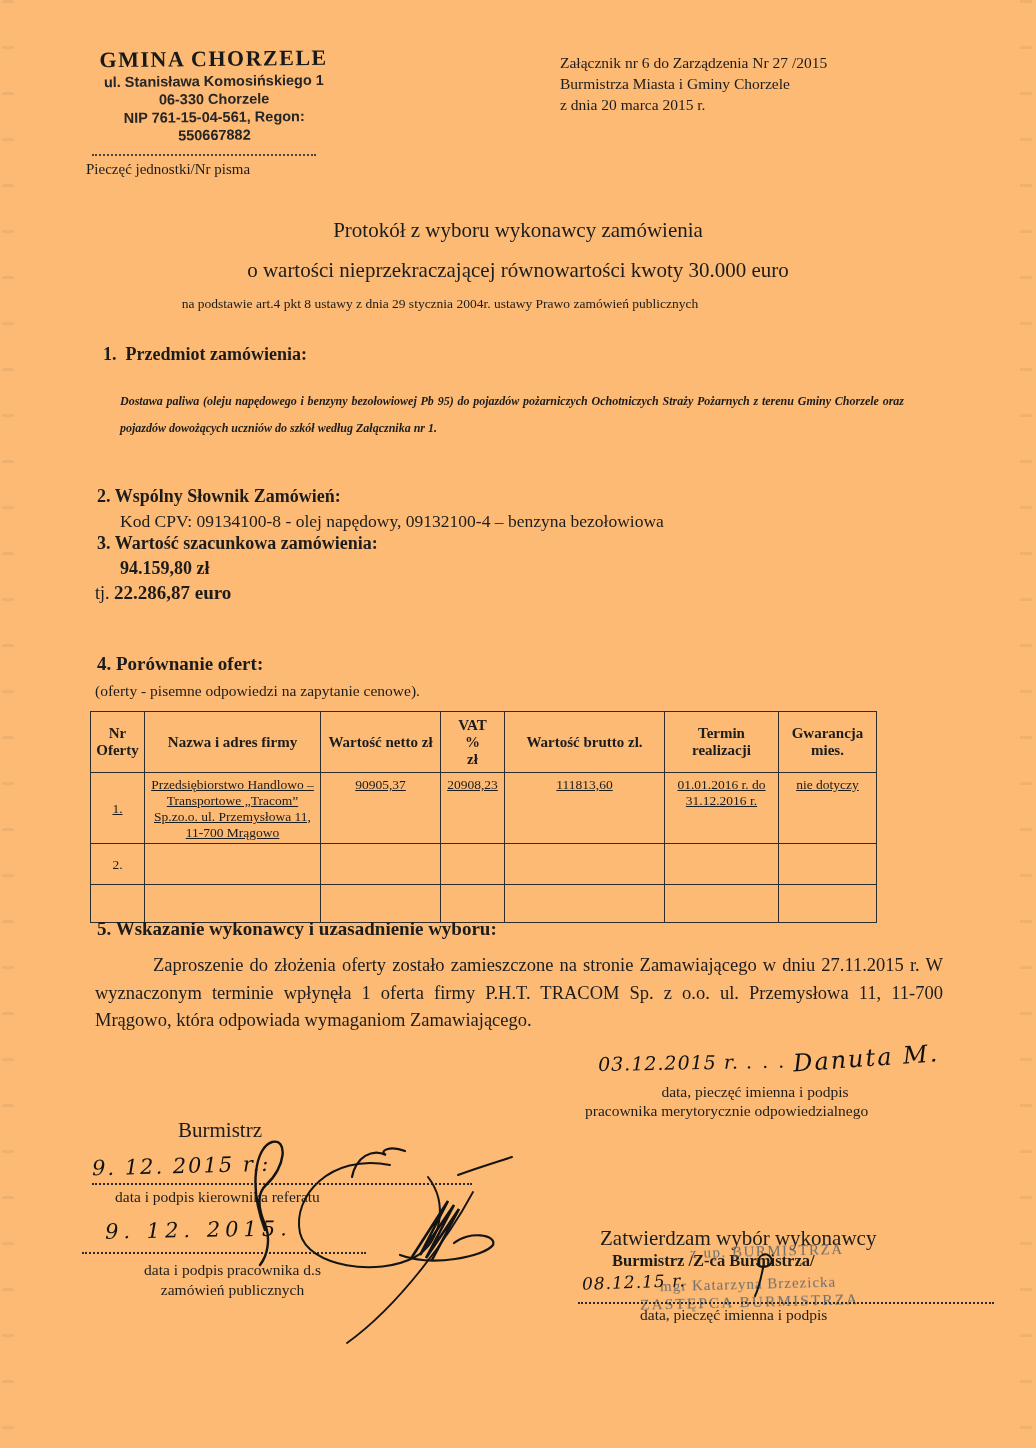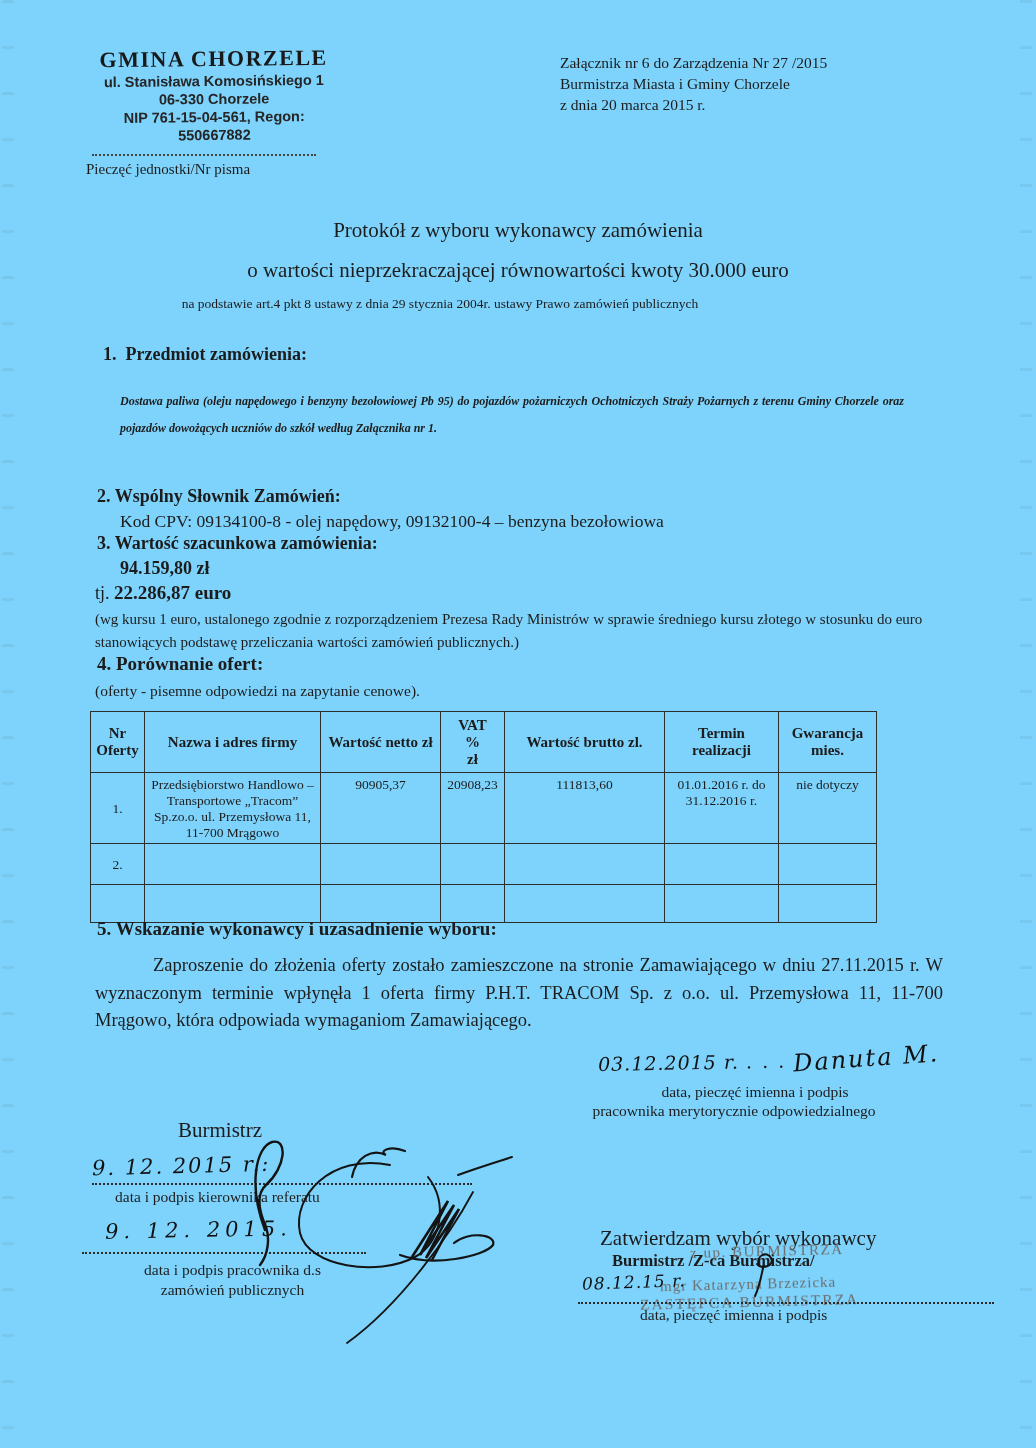--- a/index.html
+++ b/index.html
@@ -1,17 +1,17 @@
 <!DOCTYPE html>
 <html><head>
 <meta charset="utf-8">
 <style>
   html,body{margin:0;padding:0;background:#e8e8e8;}
   .page{
-    position:relative;width:1036px;height:1448px;background:#7dd3fc;
+    position:relative;width:1036px;height:1448px;background:#fdba74;
     font-family:"Liberation Serif", serif;color:#1c1c1c;overflow:hidden;
     margin:0 auto;
   }
   .abs{position:absolute;}
   .edge-artifact{
     position:absolute;top:0;bottom:0;width:12px;
     background:repeating-linear-gradient(to bottom, rgba(60,60,60,0.07) 0 3px, transparent 3px 46px);
   }
   
   .stamp-block{left:86px;top:46px;width:256px;text-align:center;transform:rotate(-0.6deg);color:#191919;}
@@ -34,21 +34,21 @@
   .s3-note{left:95px;top:608px;width:836px;font-size:15px;line-height:23px;}
   .s4-sub{left:95px;top:682px;font-size:15.5px;}
   
   .cmp-table{position:absolute;left:90px;top:711px;border-collapse:collapse;table-layout:fixed;}
   .cmp-table th,.cmp-table td{
     border:1.6px solid #2d2d2d;padding:2px 3px;white-space:pre-line;
     font-family:"Liberation Serif",serif;overflow:hidden;
   }
   .cmp-table th{font-size:15px;font-weight:bold;line-height:17px;text-align:center;vertical-align:middle;height:56px;}
   .cmp-table td{font-size:13.5px;line-height:16px;text-align:center;vertical-align:top;padding-top:4px;}
-  .cmp-table tr.r1 td{height:64px;}
+  .cmp-table tr.r1 td{height:64px;text-decoration:underline;}
   .cmp-table tr.r2 td{height:34px;}
   .cmp-table tr.r3 td{height:31px;}
   .cmp-table td.nr{vertical-align:middle;}
   
   .s5-body{left:95px;top:952px;width:848px;font-size:18.5px;line-height:27.5px;text-align:justify;text-indent:58px;}
   
   .hw{font-family:"DejaVu Serif",serif;font-style:italic;color:#111;}
   .hw-top{left:598px;top:1046px;font-size:19px;letter-spacing:1px;transform:rotate(-1deg);white-space:nowrap;}
   .hw-top .name{font-size:24px;letter-spacing:2px;transform:rotate(-3deg);display:inline-block;}
   .hw-top .dots{letter-spacing:2px;font-style:normal;}
@@ -92,21 +92,20 @@
 
   <div class="abs sec-heading" style="left:103px;top:344px;">1.  Przedmiot zamówienia:</div>
   <div class="abs s1-body">Dostawa paliwa (oleju napędowego i benzyny bezołowiowej Pb 95) do pojazdów pożarniczych Ochotniczych Straży Pożarnych z terenu Gminy Chorzele oraz pojazdów dowożących uczniów do szkół według Załącznika nr 1.</div>
 
   <div class="abs sec-heading" style="left:97px;top:486px;">2. Wspólny Słownik Zamówień:</div>
   <div class="abs s2-body">Kod CPV: 09134100-8 - olej napędowy, 09132100-4 – benzyna bezołowiowa</div>
 
   <div class="abs sec-heading" style="left:97px;top:533px;">3. Wartość szacunkowa zamówienia:</div>
   <div class="abs s3-pln">94.159,80 zł</div>
   <div class="abs s3-eur"><span>tj. </span><b>22.286,87 euro</b></div>
-  <div class="abs s3-note">(wg kursu 1 euro, ustalonego zgodnie z rozporządzeniem Prezesa Rady Ministrów w sprawie średniego kursu złotego w stosunku do euro stanowiących podstawę przeliczania wartości zamówień publicznych.)</div>
 
   <div class="abs sec-heading" style="left:97px;top:653px;font-size:19px;">4. Porównanie ofert:</div>
   <div class="abs s4-sub">(oferty - pisemne odpowiedzi na zapytanie cenowe).</div>
 
   <table class="cmp-table">
     <colgroup>
       <col style="width:54px">
         <col style="width:176px">
         <col style="width:120px">
         <col style="width:64px">
@@ -165,21 +164,21 @@
 
   <div class="abs sec-heading" style="left:97px;top:918px;font-size:19px;">5. Wskazanie wykonawcy i uzasadnienie wyboru:</div>
   <div class="abs s5-body">Zaproszenie do złożenia oferty zostało zamieszczone na stronie Zamawiającego w dniu 27.11.2015 r. W wyznaczonym terminie wpłynęła 1 oferta firmy P.H.T. TRACOM Sp. z o.o. ul. Przemysłowa 11, 11-700 Mrągowo, która odpowiada wymaganiom Zamawiającego.</div>
 
   <div class="abs hw hw-top">
     <span>03.12.2015 r.</span>
     <span class="dots">. . .</span>
     <span class="name">Danuta M.</span>
   </div>
   <div class="abs small-label" style="left:600px;top:1083px;width:310px;text-align:center;">data, pieczęć imienna i podpis</div>
-  <div class="abs small-label" style="left:564px;top:1102px;width:340px;text-align:center;">pracownika merytorycznie odpowiedzialnego</div>
+  <div class="abs small-label" style="left:585px;top:1102px;width:340px;">pracownika merytorycznie odpowiedzialnego</div>
 
   <div class="abs akceptacja">Burmistrz</div>
   <div class="abs hw hw-date-k">9. 12. 2015 r.:</div>
   <div class="abs dotline" style="left:92px;top:1169px;width:380px;height:14px;"></div>
   <div class="abs small-label" style="left:115px;top:1188px;">data i podpis kierownika referatu</div>
 
   <div class="abs hw hw-date-p">9. 12. 2015.</div>
   <div class="abs dotline" style="left:82px;top:1238px;width:284px;height:14px;"></div>
   <div class="abs small-label" style="left:100px;top:1261px;width:265px;text-align:center;">data i podpis pracownika d.s</div>
   <div class="abs small-label" style="left:100px;top:1281px;width:265px;text-align:center;">zamówień publicznych</div>

